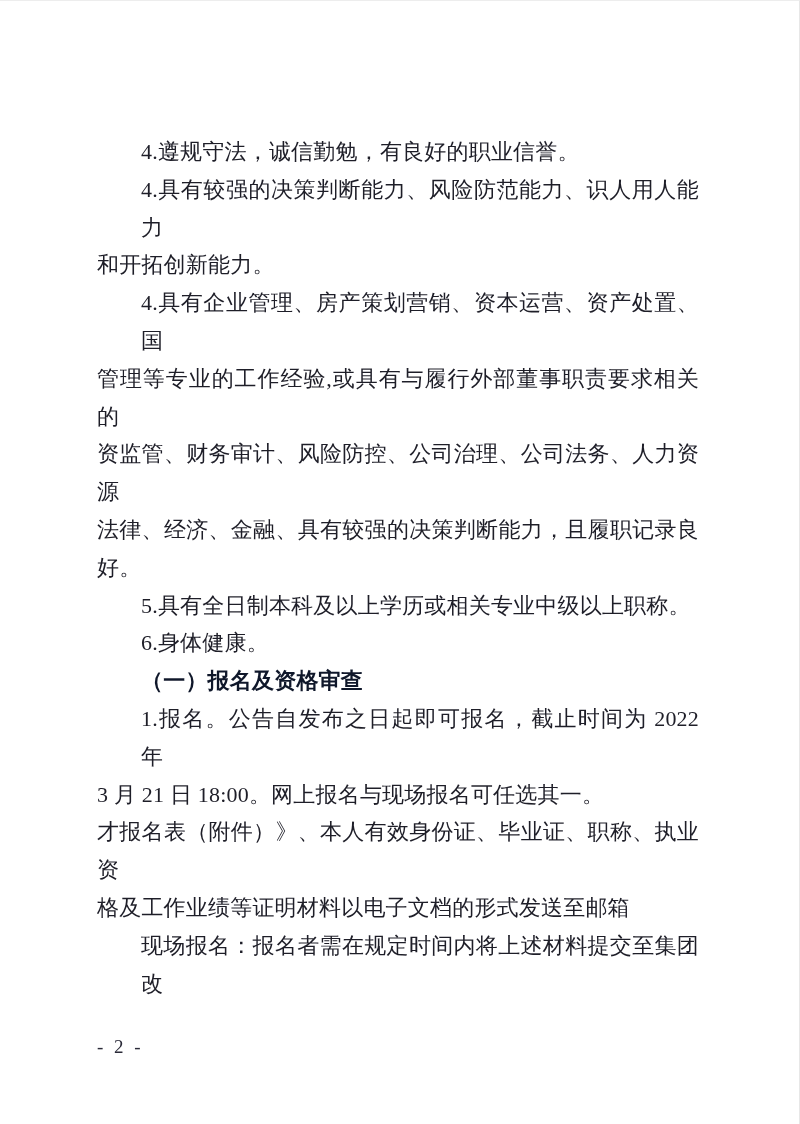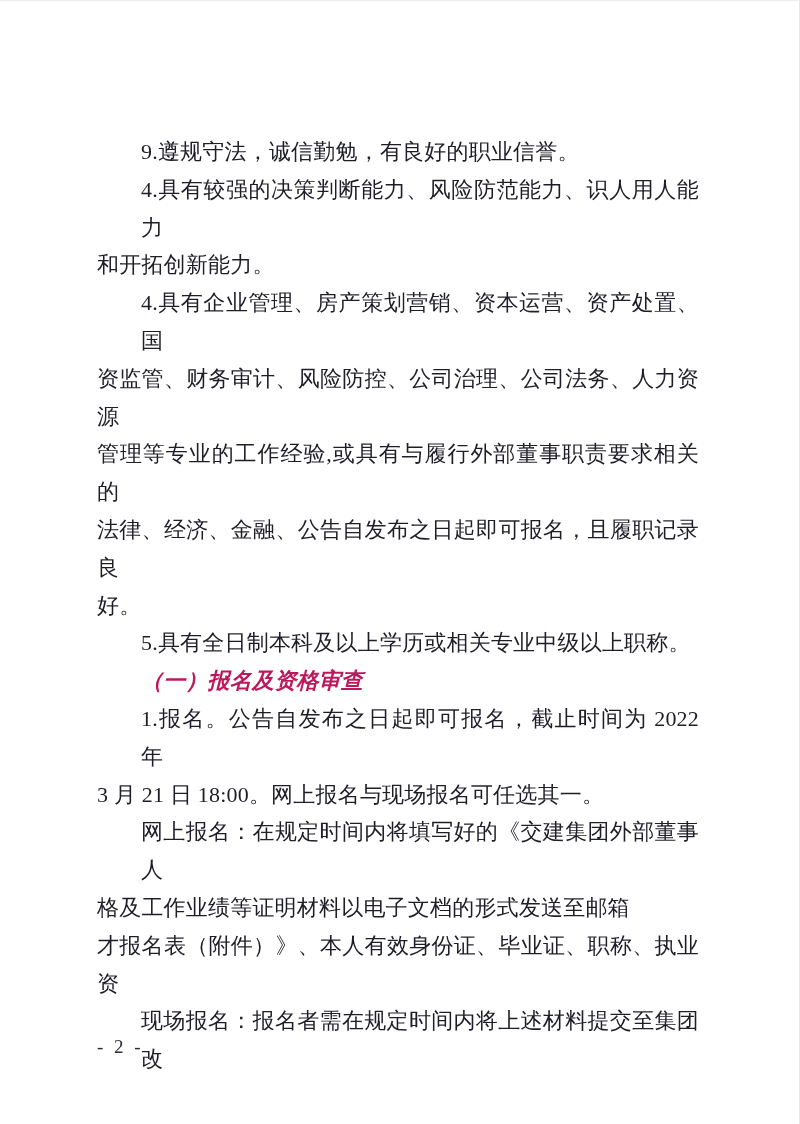--- a/index.html
+++ b/index.html
@@ -36,52 +36,51 @@
     -moz-text-align-last: justify;
     text-align-last: justify;
   }
   .line.heading {
     font-family: "Liberation Sans", "DejaVu Sans", sans-serif;
     font-weight: bold;
     color: #15151d;
   }
   .line.subheading {
     font-weight: bold;
-    color: #be185d;
-    font-style: italic;
+    color: #0f172a;
   }
   .footer {
     position: absolute;
     left: 97px;
     top: 1033px;
     font-size: 19px;
     line-height: 26px;
     letter-spacing: 3px;
     color: #2a2a38;
     font-family: "Liberation Serif", "DejaVu Serif", serif;
   }
 </style>
 </head>
 <body>
 
 <div class="page">
   <div class="content">
-      <div class="line body indent">9.遵规守法，诚信勤勉，有良好的职业信誉。</div>
+      <div class="line body indent">4.遵规守法，诚信勤勉，有良好的职业信誉。</div>
       <div class="line body indent fill">4.具有较强的决策判断能力、风险防范能力、识人用人能力</div>
       <div class="line body">和开拓创新能力。</div>
       <div class="line body indent fill">4.具有企业管理、房产策划营销、资本运营、资产处置、国</div>
+      <div class="line body fill">管理等专业的工作经验,或具有与履行外部董事职责要求相关的</div>
       <div class="line body fill">资监管、财务审计、风险防控、公司治理、公司法务、人力资源</div>
-      <div class="line body fill">管理等专业的工作经验,或具有与履行外部董事职责要求相关的</div>
-      <div class="line body fill">法律、经济、金融、公告自发布之日起即可报名，且履职记录良</div>
+      <div class="line body fill">法律、经济、金融、具有较强的决策判断能力，且履职记录良</div>
       <div class="line body">好。</div>
       <div class="line body indent">5.具有全日制本科及以上学历或相关专业中级以上职称。</div>
+      <div class="line body indent">6.身体健康。</div>
       <div class="line subheading indent">（一）报名及资格审查</div>
       <div class="line body indent fill">1.报名。公告自发布之日起即可报名，截止时间为 2022 年</div>
       <div class="line body">3 月 21 日 18:00。网上报名与现场报名可任选其一。</div>
-      <div class="line body indent fill">网上报名：在规定时间内将填写好的《交建集团外部董事人</div>
+      <div class="line body fill">才报名表（附件）》、本人有效身份证、毕业证、职称、执业资</div>
       <div class="line body">格及工作业绩等证明材料以电子文档的形式发送至邮箱</div>
-      <div class="line body fill">才报名表（附件）》、本人有效身份证、毕业证、职称、执业资</div>
       <div class="line body indent fill">现场报名：报名者需在规定时间内将上述材料提交至集团改</div>
     </div>
   <div class="footer">
     <span>- 2 -</span>
   </div>
 </div>
 
 </body></html>

